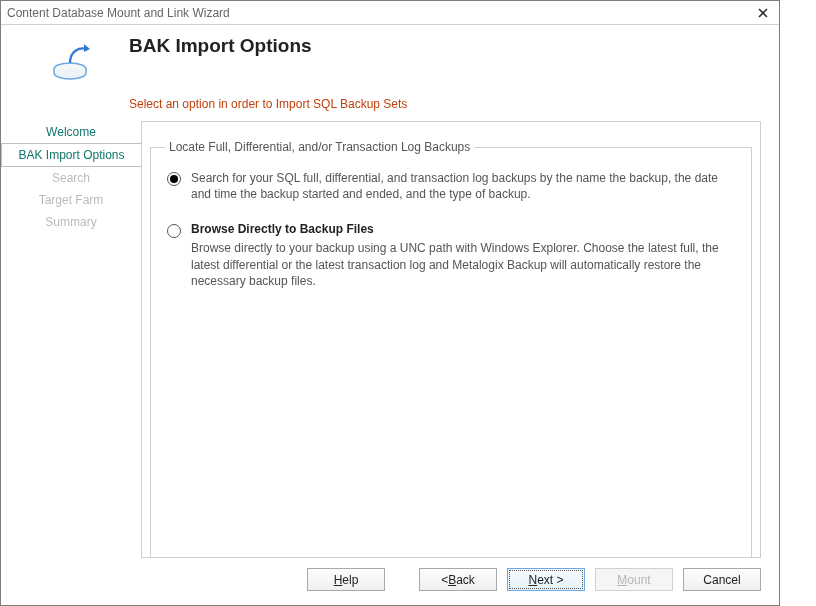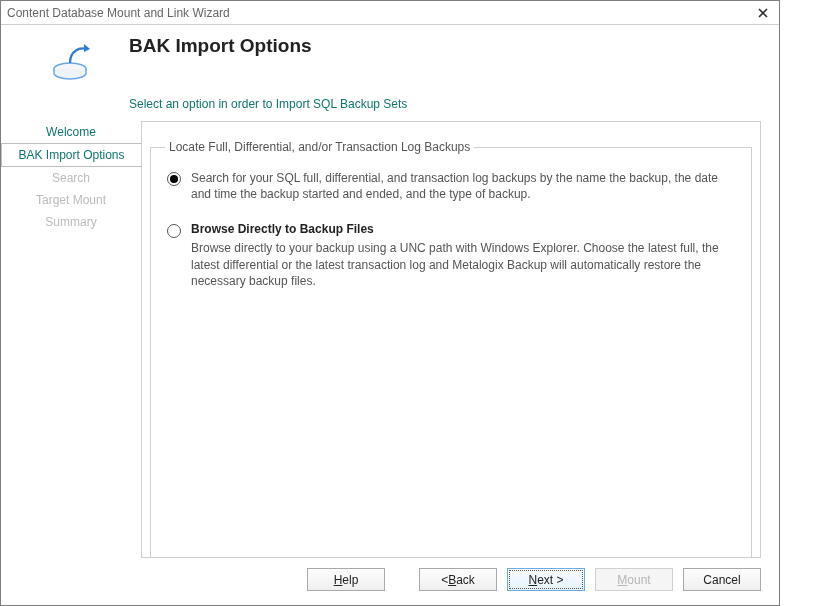--- a/index.html
+++ b/index.html
@@ -5,21 +5,21 @@
   * { box-sizing: border-box; }
   html, body { margin:0; padding:0; font-family: "Segoe UI", Tahoma, Arial, sans-serif; font-size:12px; color:#333; background:#fff; }
   .window { width:780px; height:606px; border:1px solid #7d7d7d; position:relative; background:#fff; }
   .titlebar { height:24px; border-bottom:1px solid #d0d0d0; display:flex; align-items:center; justify-content:space-between; padding-left:6px; color:#666; }
   .titlebar .close { width:32px; height:23px; display:flex; align-items:center; justify-content:center; font-size:14px; cursor:pointer; }
   .body { display:flex; flex-direction:column; height:calc(100% - 24px); }
   .header { display:flex; padding:10px 18px 4px 18px; }
   .header .iconbox { width:110px; display:flex; align-items:flex-start; justify-content:center; padding-top:4px; }
   .header .ht { flex:1; }
   .header h1 { margin:0 0 4px 0; font-size:19px; font-weight:bold; color:#222; }
-  .header .sub { color:#0f766e;margin-top:40px; }
+  .header .sub { color:#c2410c;margin-top:40px; }
   .mid { flex:1; display:flex; padding:0 18px 0 0; overflow:hidden; }
   .sidebar { width:140px; padding-top:6px; text-align:center; }
   .sidebar .step { padding:4px 0; color:#0f766e; cursor:pointer; }
   .sidebar .step.active { border:1px solid #bfbfbf; background:#fff; margin:0 -1px 0 0; }
   .sidebar .step.disabled { color:#bbb; cursor:default; }
   .content { flex:1; border:1px solid #cfcfcf; position:relative; padding:18px 8px 0 8px; margin-top:6px; }
   fieldset.group { border:1px solid #cfcfcf; padding:16px 14px 14px 14px; margin:0; height:440px; }
   fieldset.group legend { padding:0 4px; color:#555; }
   .opt { display:flex; align-items:flex-start; margin-bottom:20px; }
   .opt .radio { width:14px; height:14px; border:1px solid #555; border-radius:50%; margin:2px 10px 0 2px; position:relative; flex:0 0 auto; cursor:pointer; }
@@ -61,21 +61,21 @@
         <h1>BAK Import Options</h1>
         <div class="sub">Select an option in order to Import SQL Backup Sets</div>
       </div>
     </div>
 
     <div class="mid">
       <div class="sidebar">
         <div class="step">Welcome</div>
         <div class="step active">BAK Import Options</div>
         <div class="step disabled">Search</div>
-        <div class="step disabled">Target Mount</div>
+        <div class="step disabled">Target Farm</div>
         <div class="step disabled">Summary</div>
       </div>
 
       <div class="content">
         <fieldset class="group">
           <legend>Locate Full, Differential, and/or Transaction Log Backups</legend>
 
           <div class="opt">
             <div class="radio selected"></div>
             <div class="txt">

